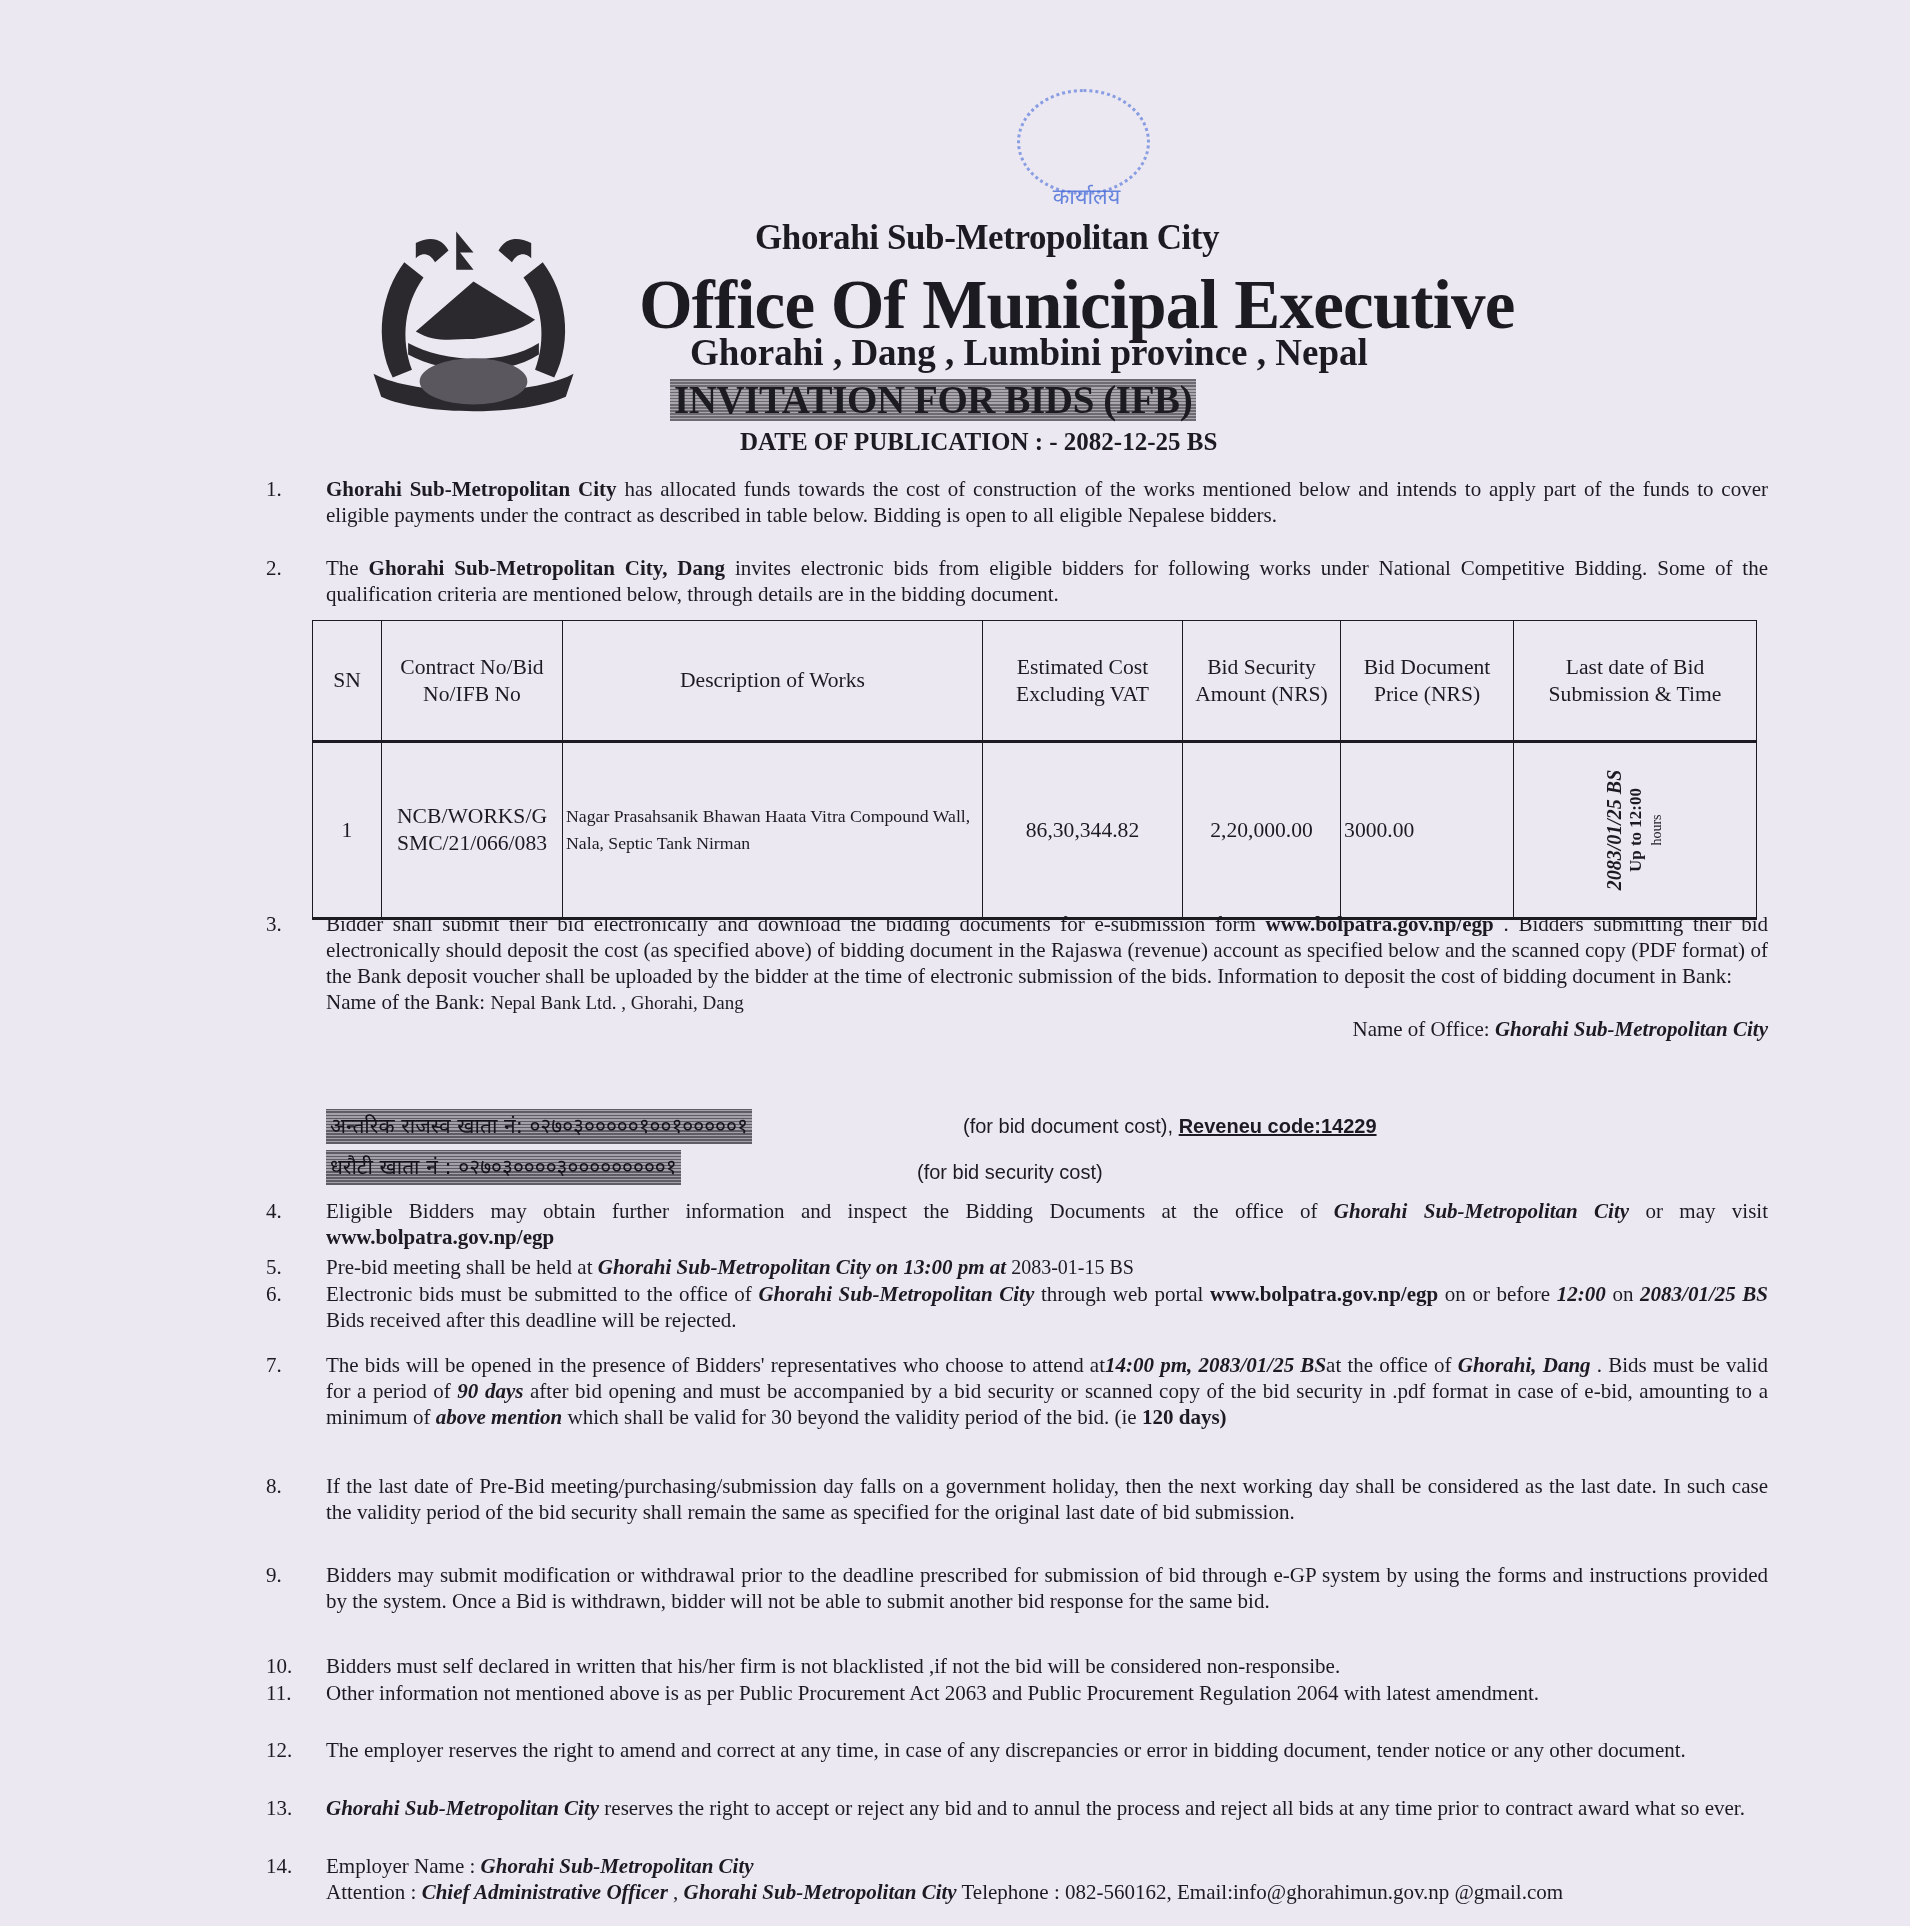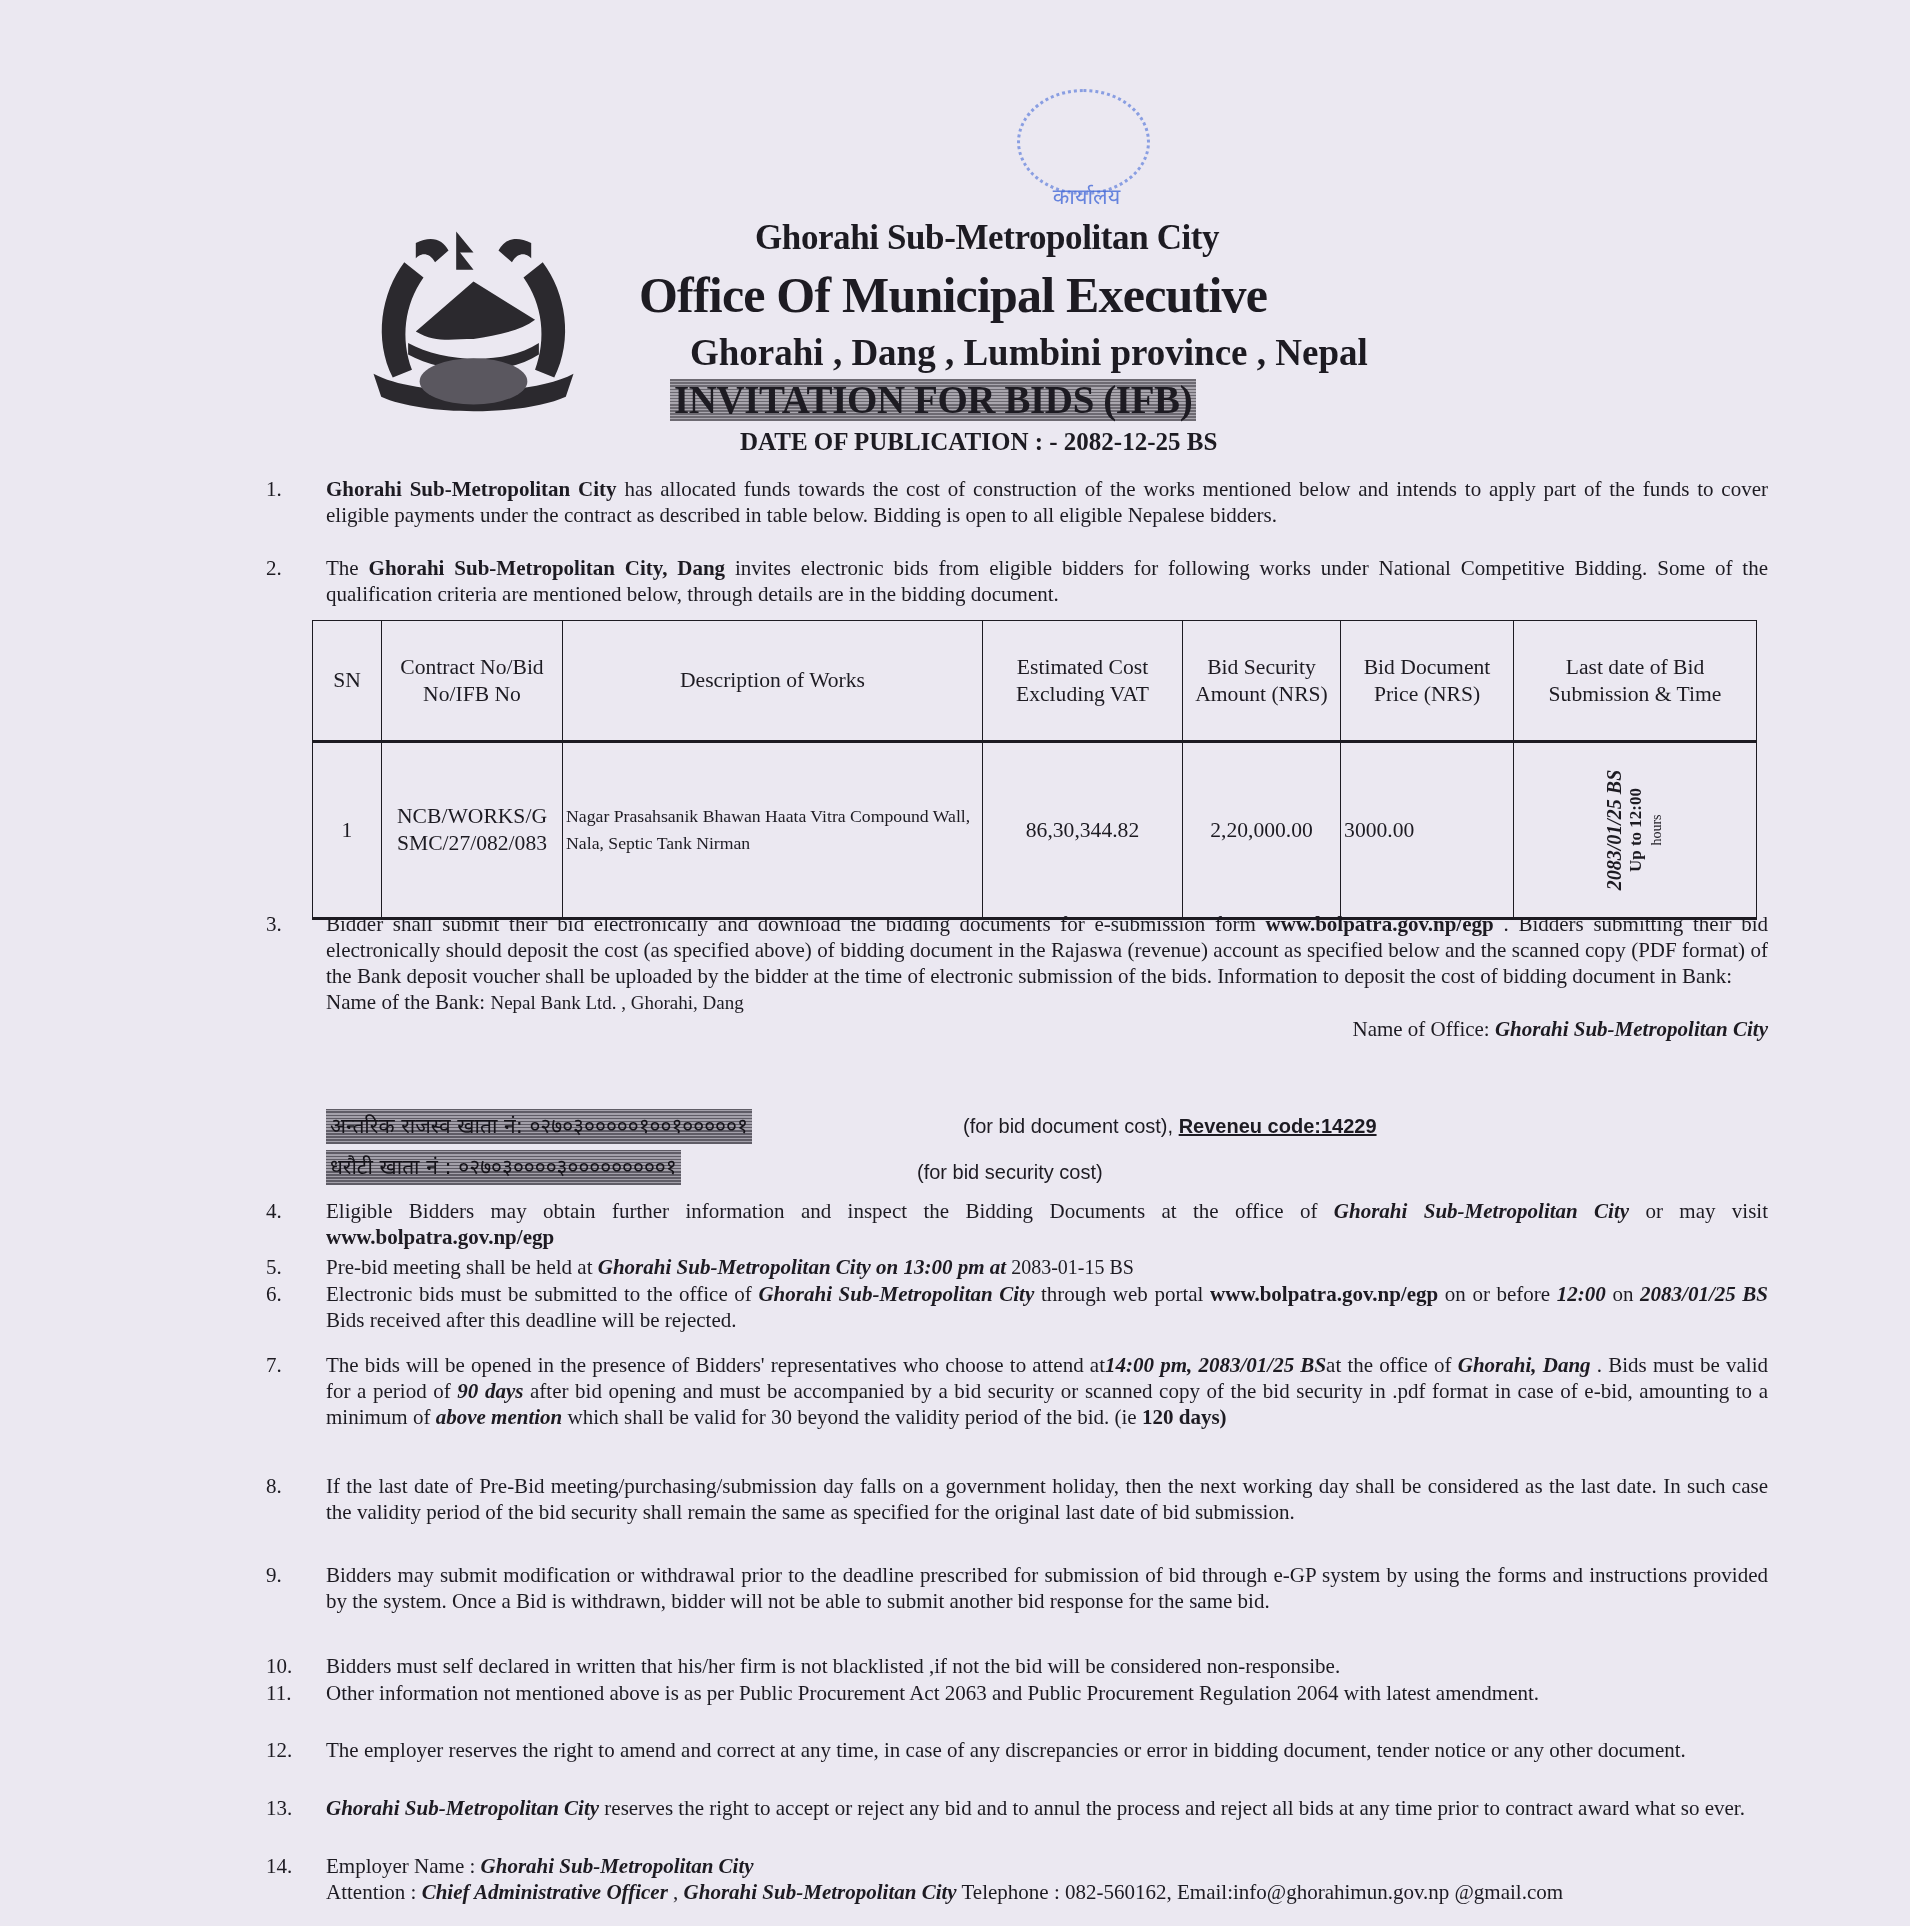--- a/index.html
+++ b/index.html
@@ -25,21 +25,21 @@
     color: rgba(58, 98, 214, 0.75); font-size: 21.6px; font-family: "DejaVu Sans", sans-serif;
   }
   .emblem {
     position: absolute; left: 358px; top: 216px; width: 231px; height: 200px;
   }
   .hdr-line1 {
     position: absolute; left: 755px; top: 218px; font-size: 35px; font-weight: bold;
     letter-spacing: -0.4px;
   }
   .hdr-line2 {
-    position: absolute; left: 639px; top: 266px; font-size: 50px; font-weight: bold;
+    position: absolute; left: 639px; top: 266px; font-size: 69px; font-weight: bold;
     letter-spacing: -0.8px;
   }
   .hdr-line3 {
     position: absolute; left: 690px; top: 331px; font-size: 37px; font-weight: bold; text-align: right;
   }
   .hdr-ifb {
     position: absolute; left: 670px; top: 379px; font-size: 39px; font-weight: bold;
     background: repeating-linear-gradient(0deg, #6d6a72 0 1.5px, #a9a6ae 1.5px 3.1px);
     padding: 0 3.9px; line-height: 42px; letter-spacing: -0.4px;
   }
@@ -149,21 +149,21 @@
         <th>Description of Works</th>
         <th>Estimated Cost Excluding VAT</th>
         <th>Bid Security Amount (NRS)</th>
         <th>Bid Document Price (NRS)</th>
         <th>Last date of Bid Submission &amp; Time</th>
       </tr>
     </thead>
     <tbody>
       <tr>
         <td>1</td>
-        <td>NCB/WORKS/G SMC/27/082/083</td>
+        <td>NCB/WORKS/G SMC/21/066/083</td>
         <td class="desc-cell">Nagar Prasahsanik Bhawan Haata Vitra Compound Wall, Nala, Septic Tank Nirman</td>
         <td>86,30,344.82</td>
         <td>2,20,000.00</td>
         <td style="text-align:left;">3000.00</td>
         <td class="rot-cell">
           <div class="rot-wrap">
             <span class="rot-date">2083/01/25 BS</span>
             <span class="rot-up">Up  to 12:00</span>
             <span class="rot-hours">hours</span>
           </div>

